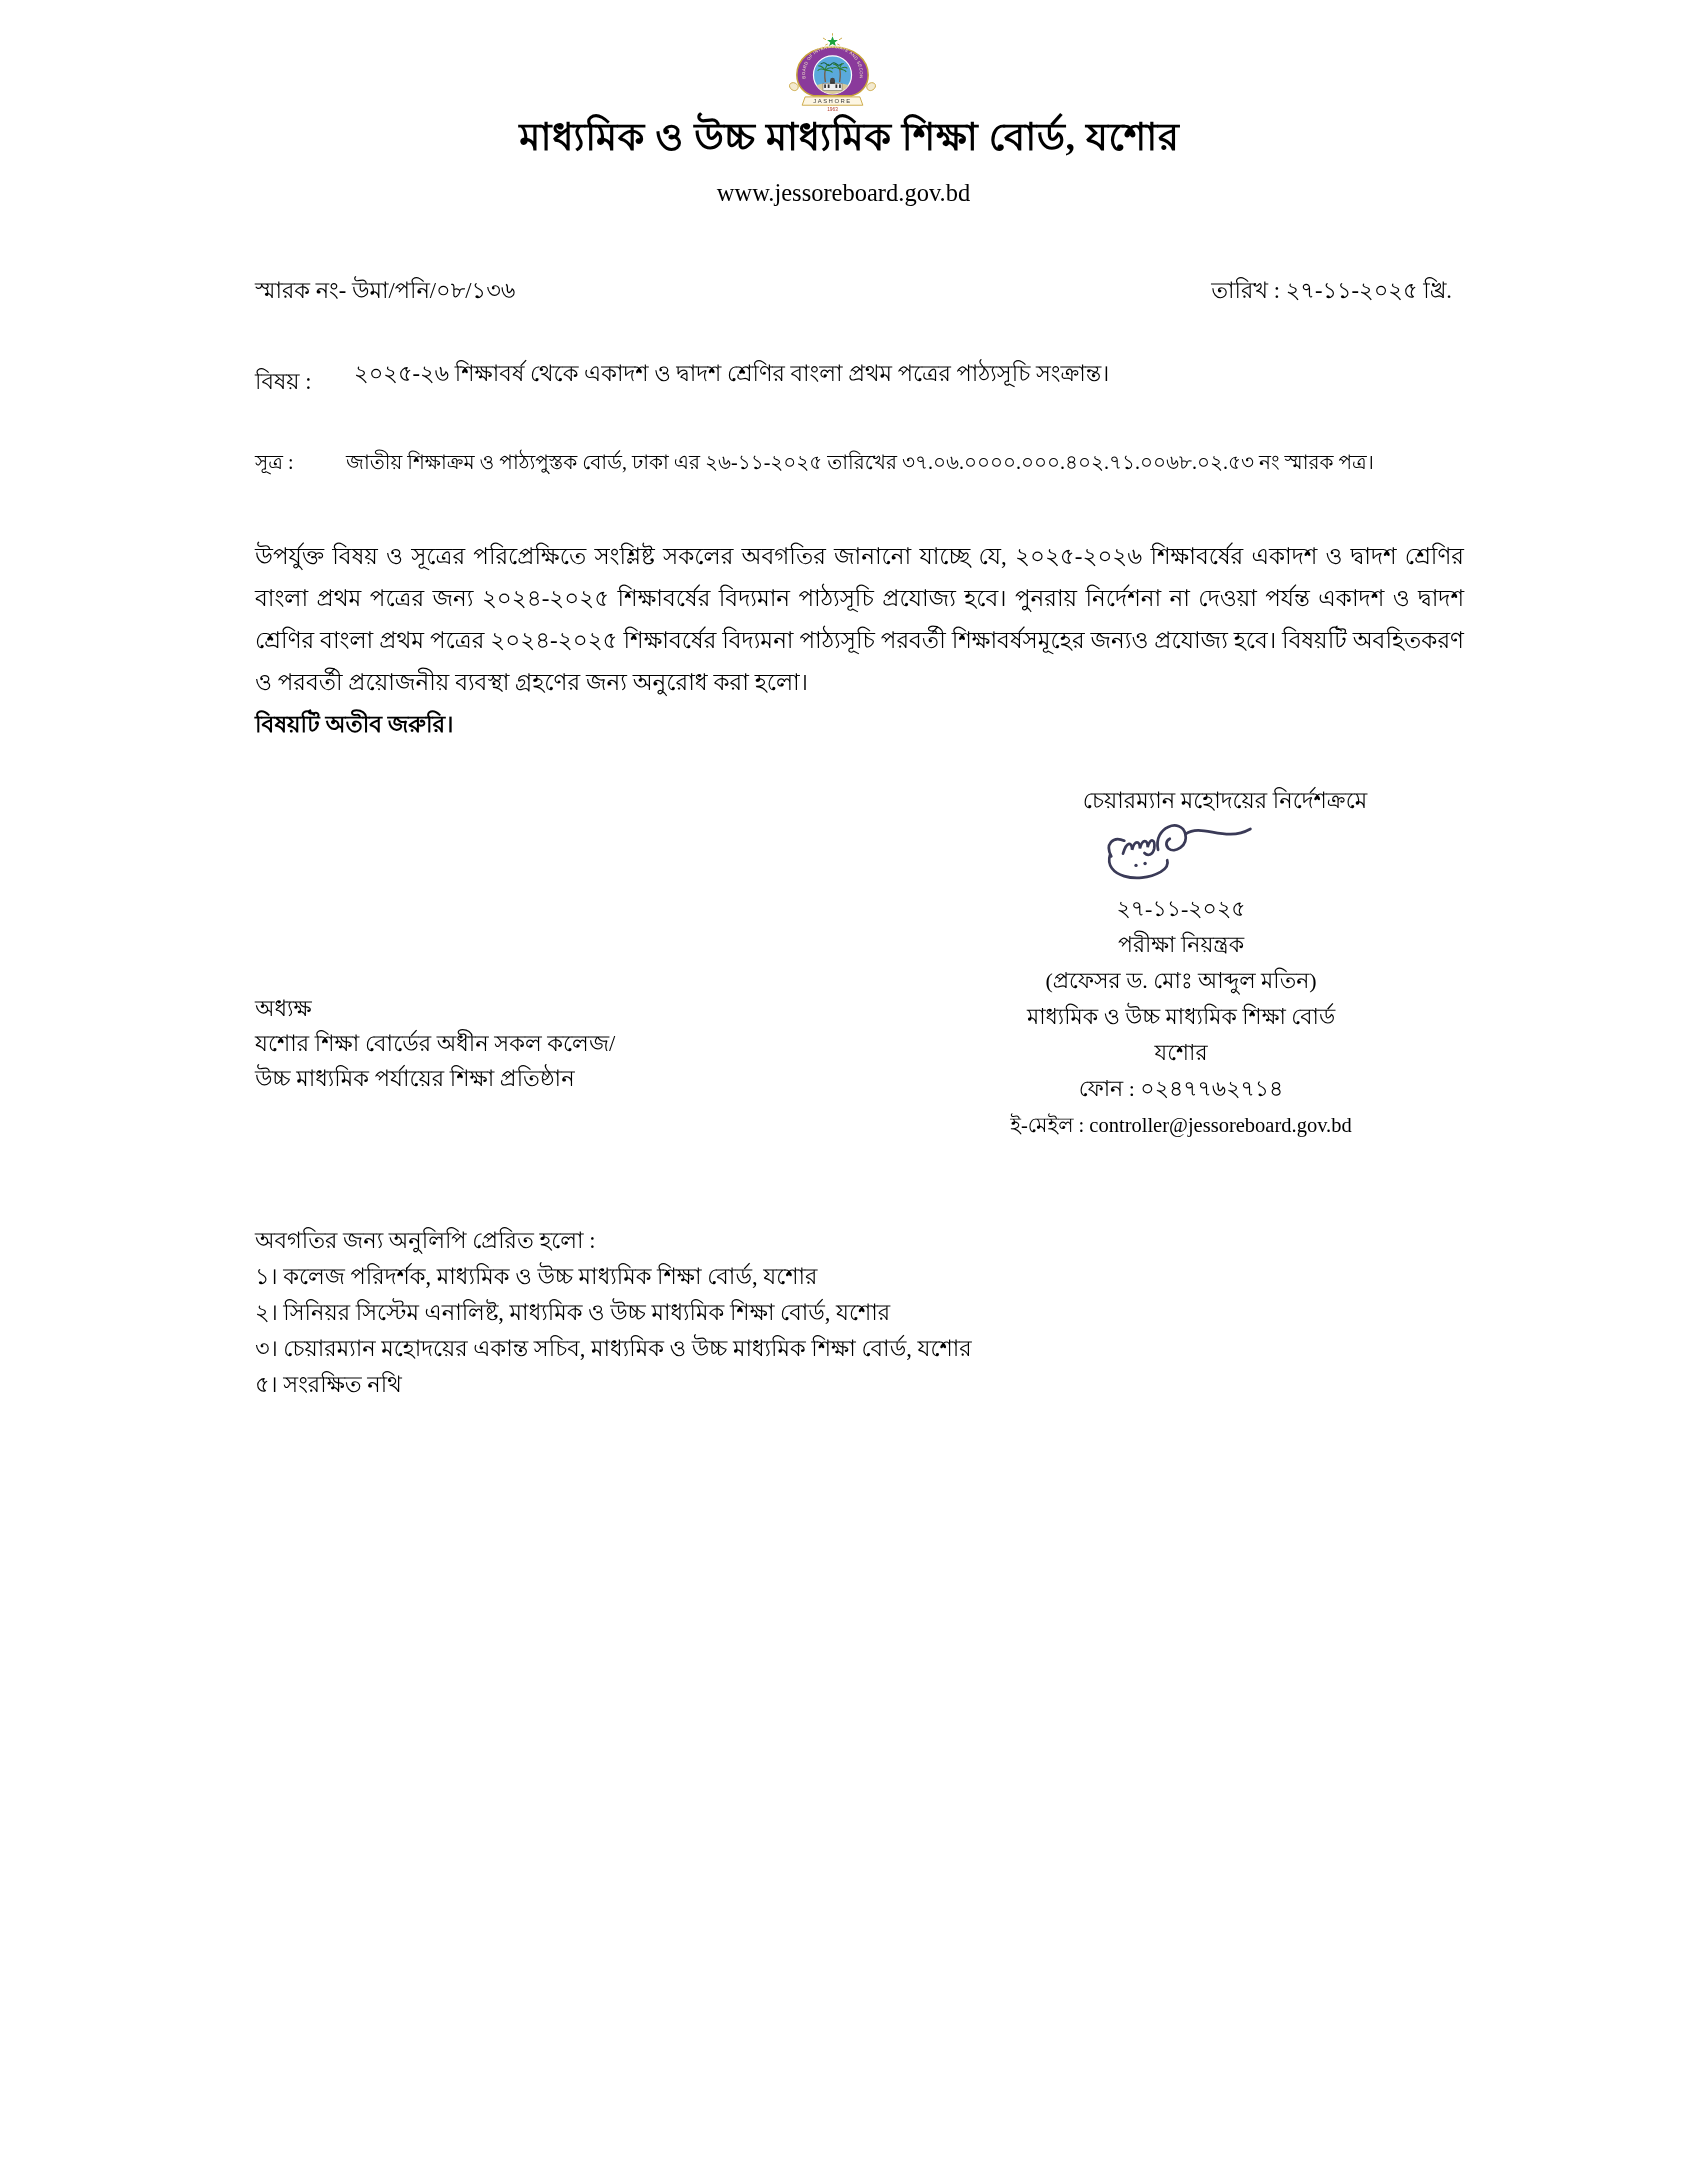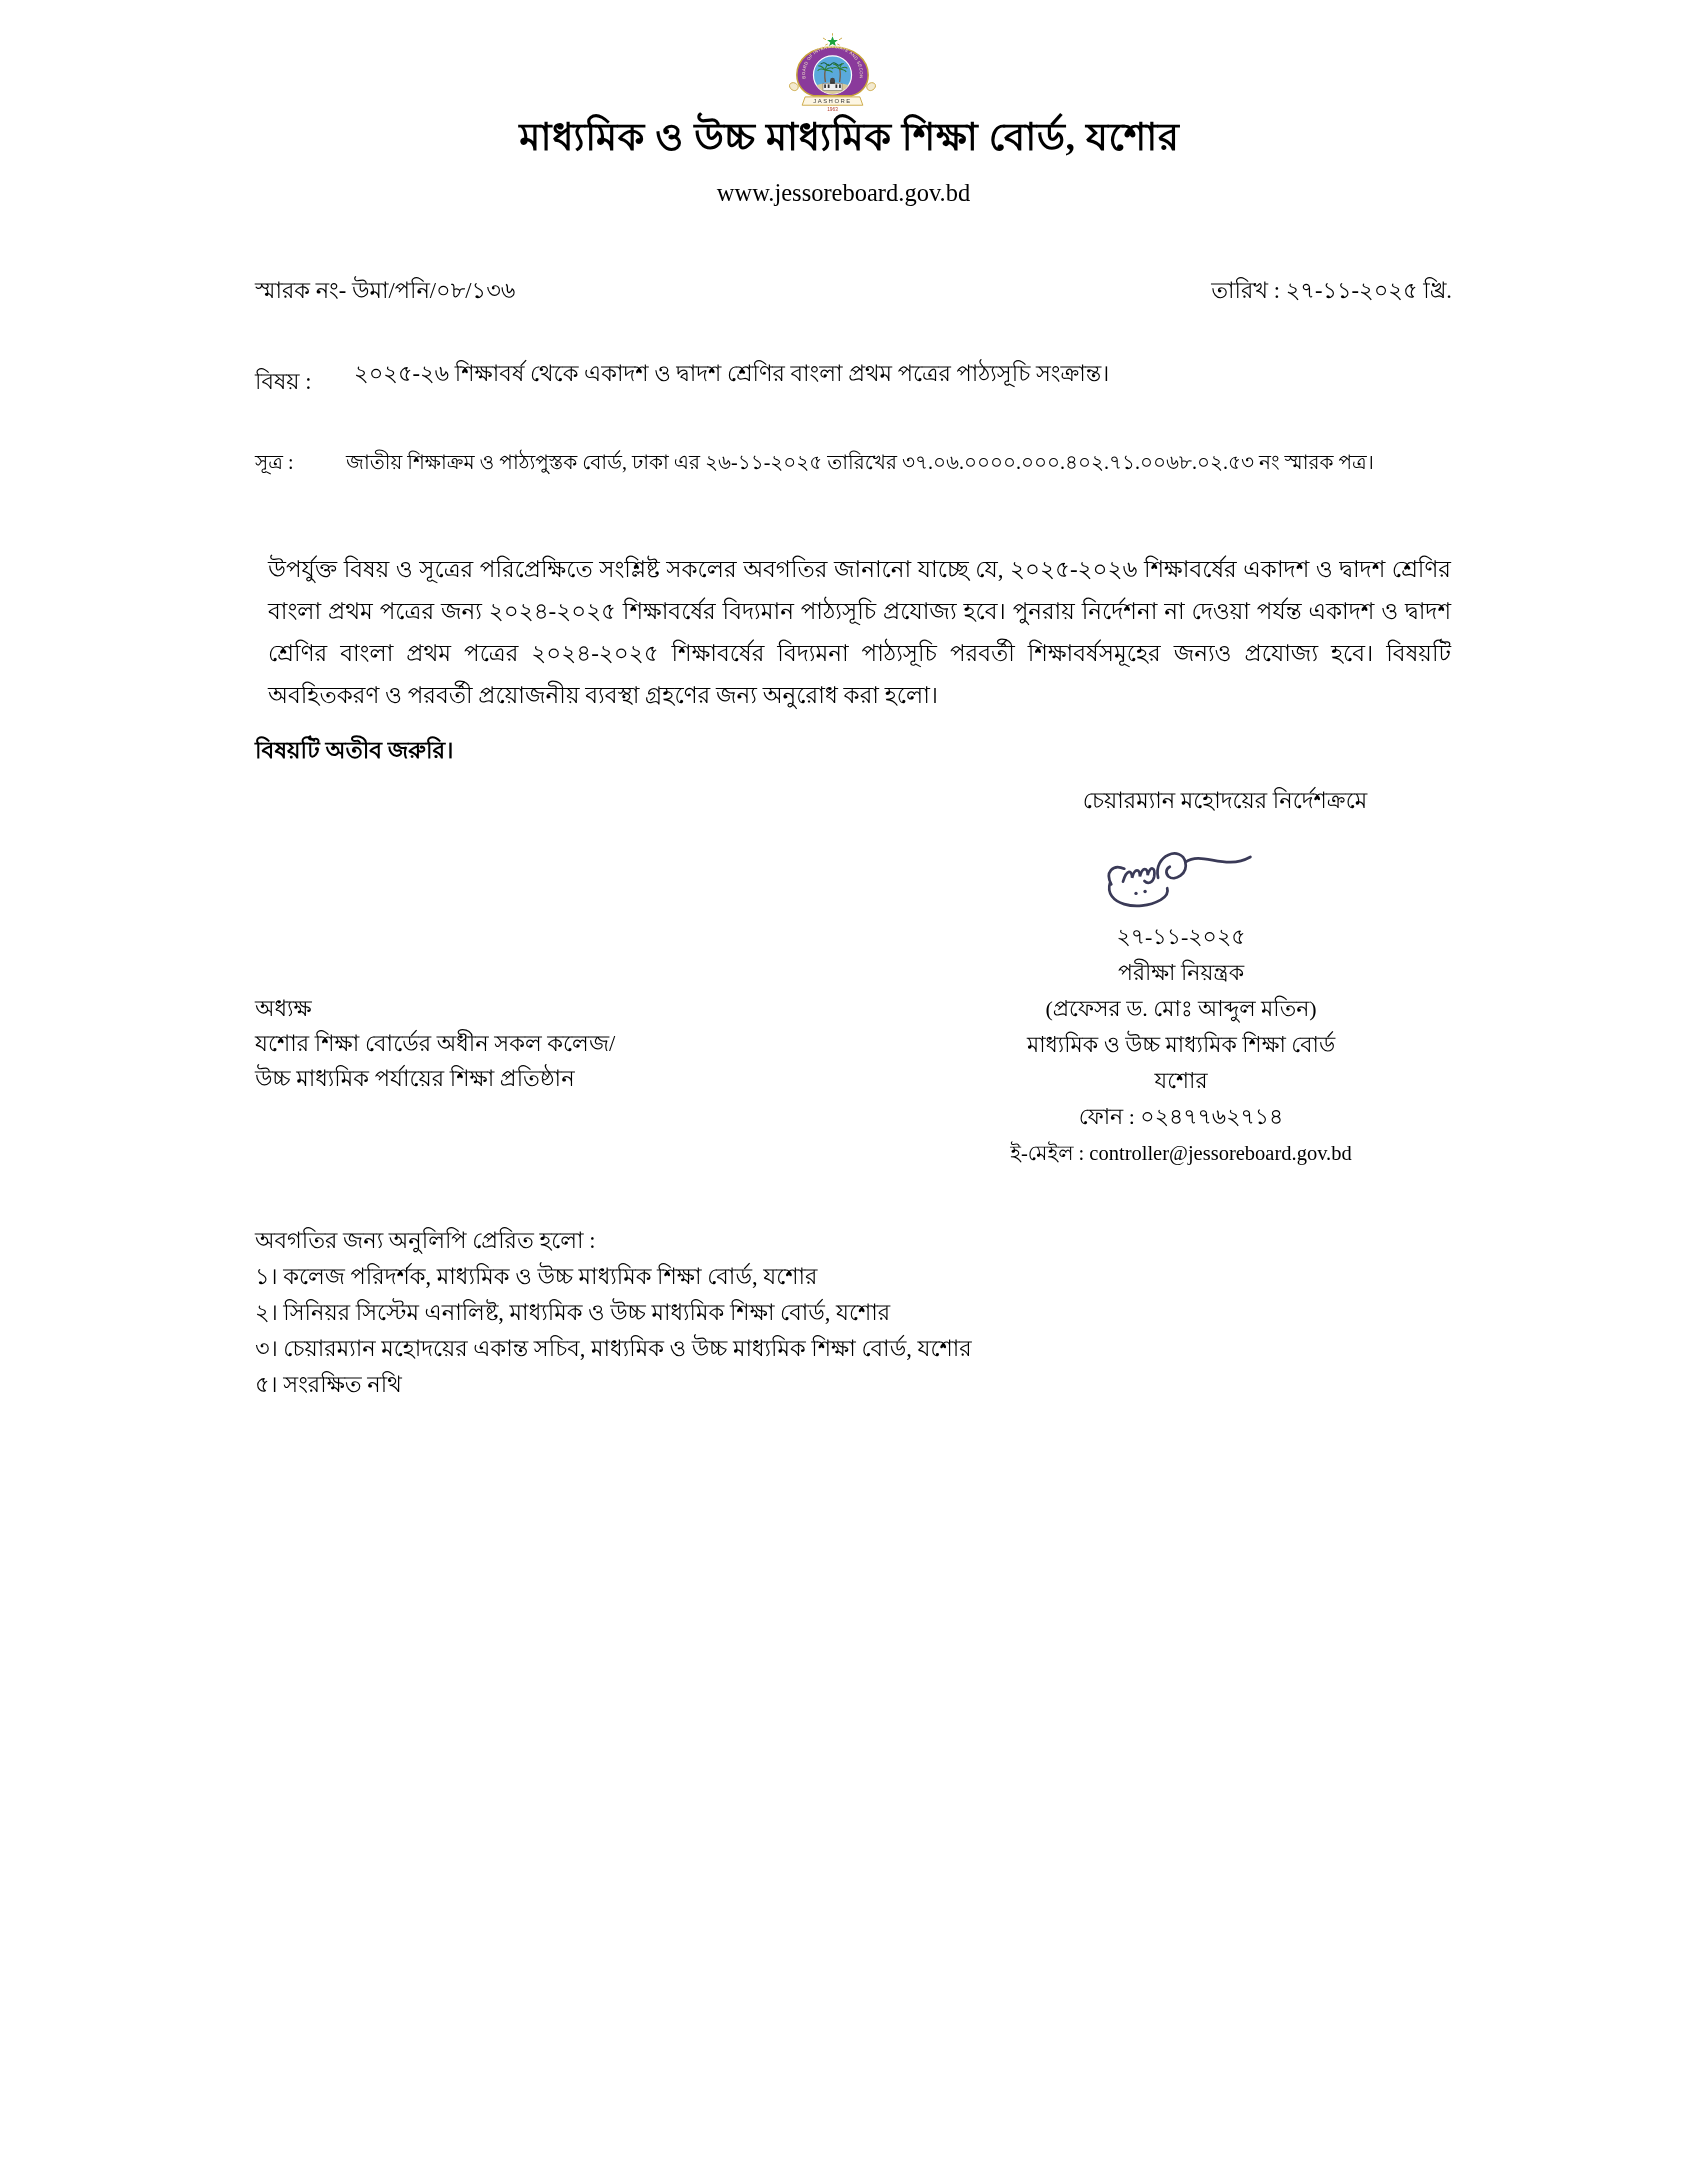--- a/index.html
+++ b/index.html
@@ -15,26 +15,26 @@
 
   .meta-row { position:absolute; left:255px; top:273px; width:1197px;
               display:flex; justify-content:space-between; font-size:22.5px; }
 
   .subject-row { position:absolute; left:255px; top:356px; width:1211px; display:flex; font-size:22.5px; }
   .subject-label { flex:0 0 99px;margin-top:8px; }
   .ref-row { position:absolute; left:255px; top:447px; width:1231px; display:flex; font-size:20px; }
   .ref-label { flex:0 0 91px; }
 
   .body-block { position:absolute; left:255px; top:536px; width:1209px; font-size:23px; line-height:42px; }
-  .body-paragraph { margin:13px; text-align:justify; }
+  .body-paragraph { margin:0; text-align:justify; }
   .urgent { font-weight:bold; }
 
   .by-order { position:absolute; left:1000px; top:783px; width:450px; text-align:center; font-size:22.5px; }
 
-  .sig-block { position:absolute; left:956px; top:844px; width:450px; text-align:center; }
+  .sig-block { position:absolute; left:956px; top:816px; width:450px; text-align:center; }
   .sig-image { display:block; margin:0 auto -2.6px auto; width:169px; height:78px; }
   .sig-line { font-size:22px; line-height:36px; }
   .sig-email { font-size:20.5px; line-height:36px; }
 
   .addressee { position:absolute; left:255px; top:991px; font-size:22.5px; line-height:35px; }
 
   .distribution { position:absolute; left:255px; top:1223px; font-size:22.5px; line-height:36px; }
 </style>
 </head>
 <body>

